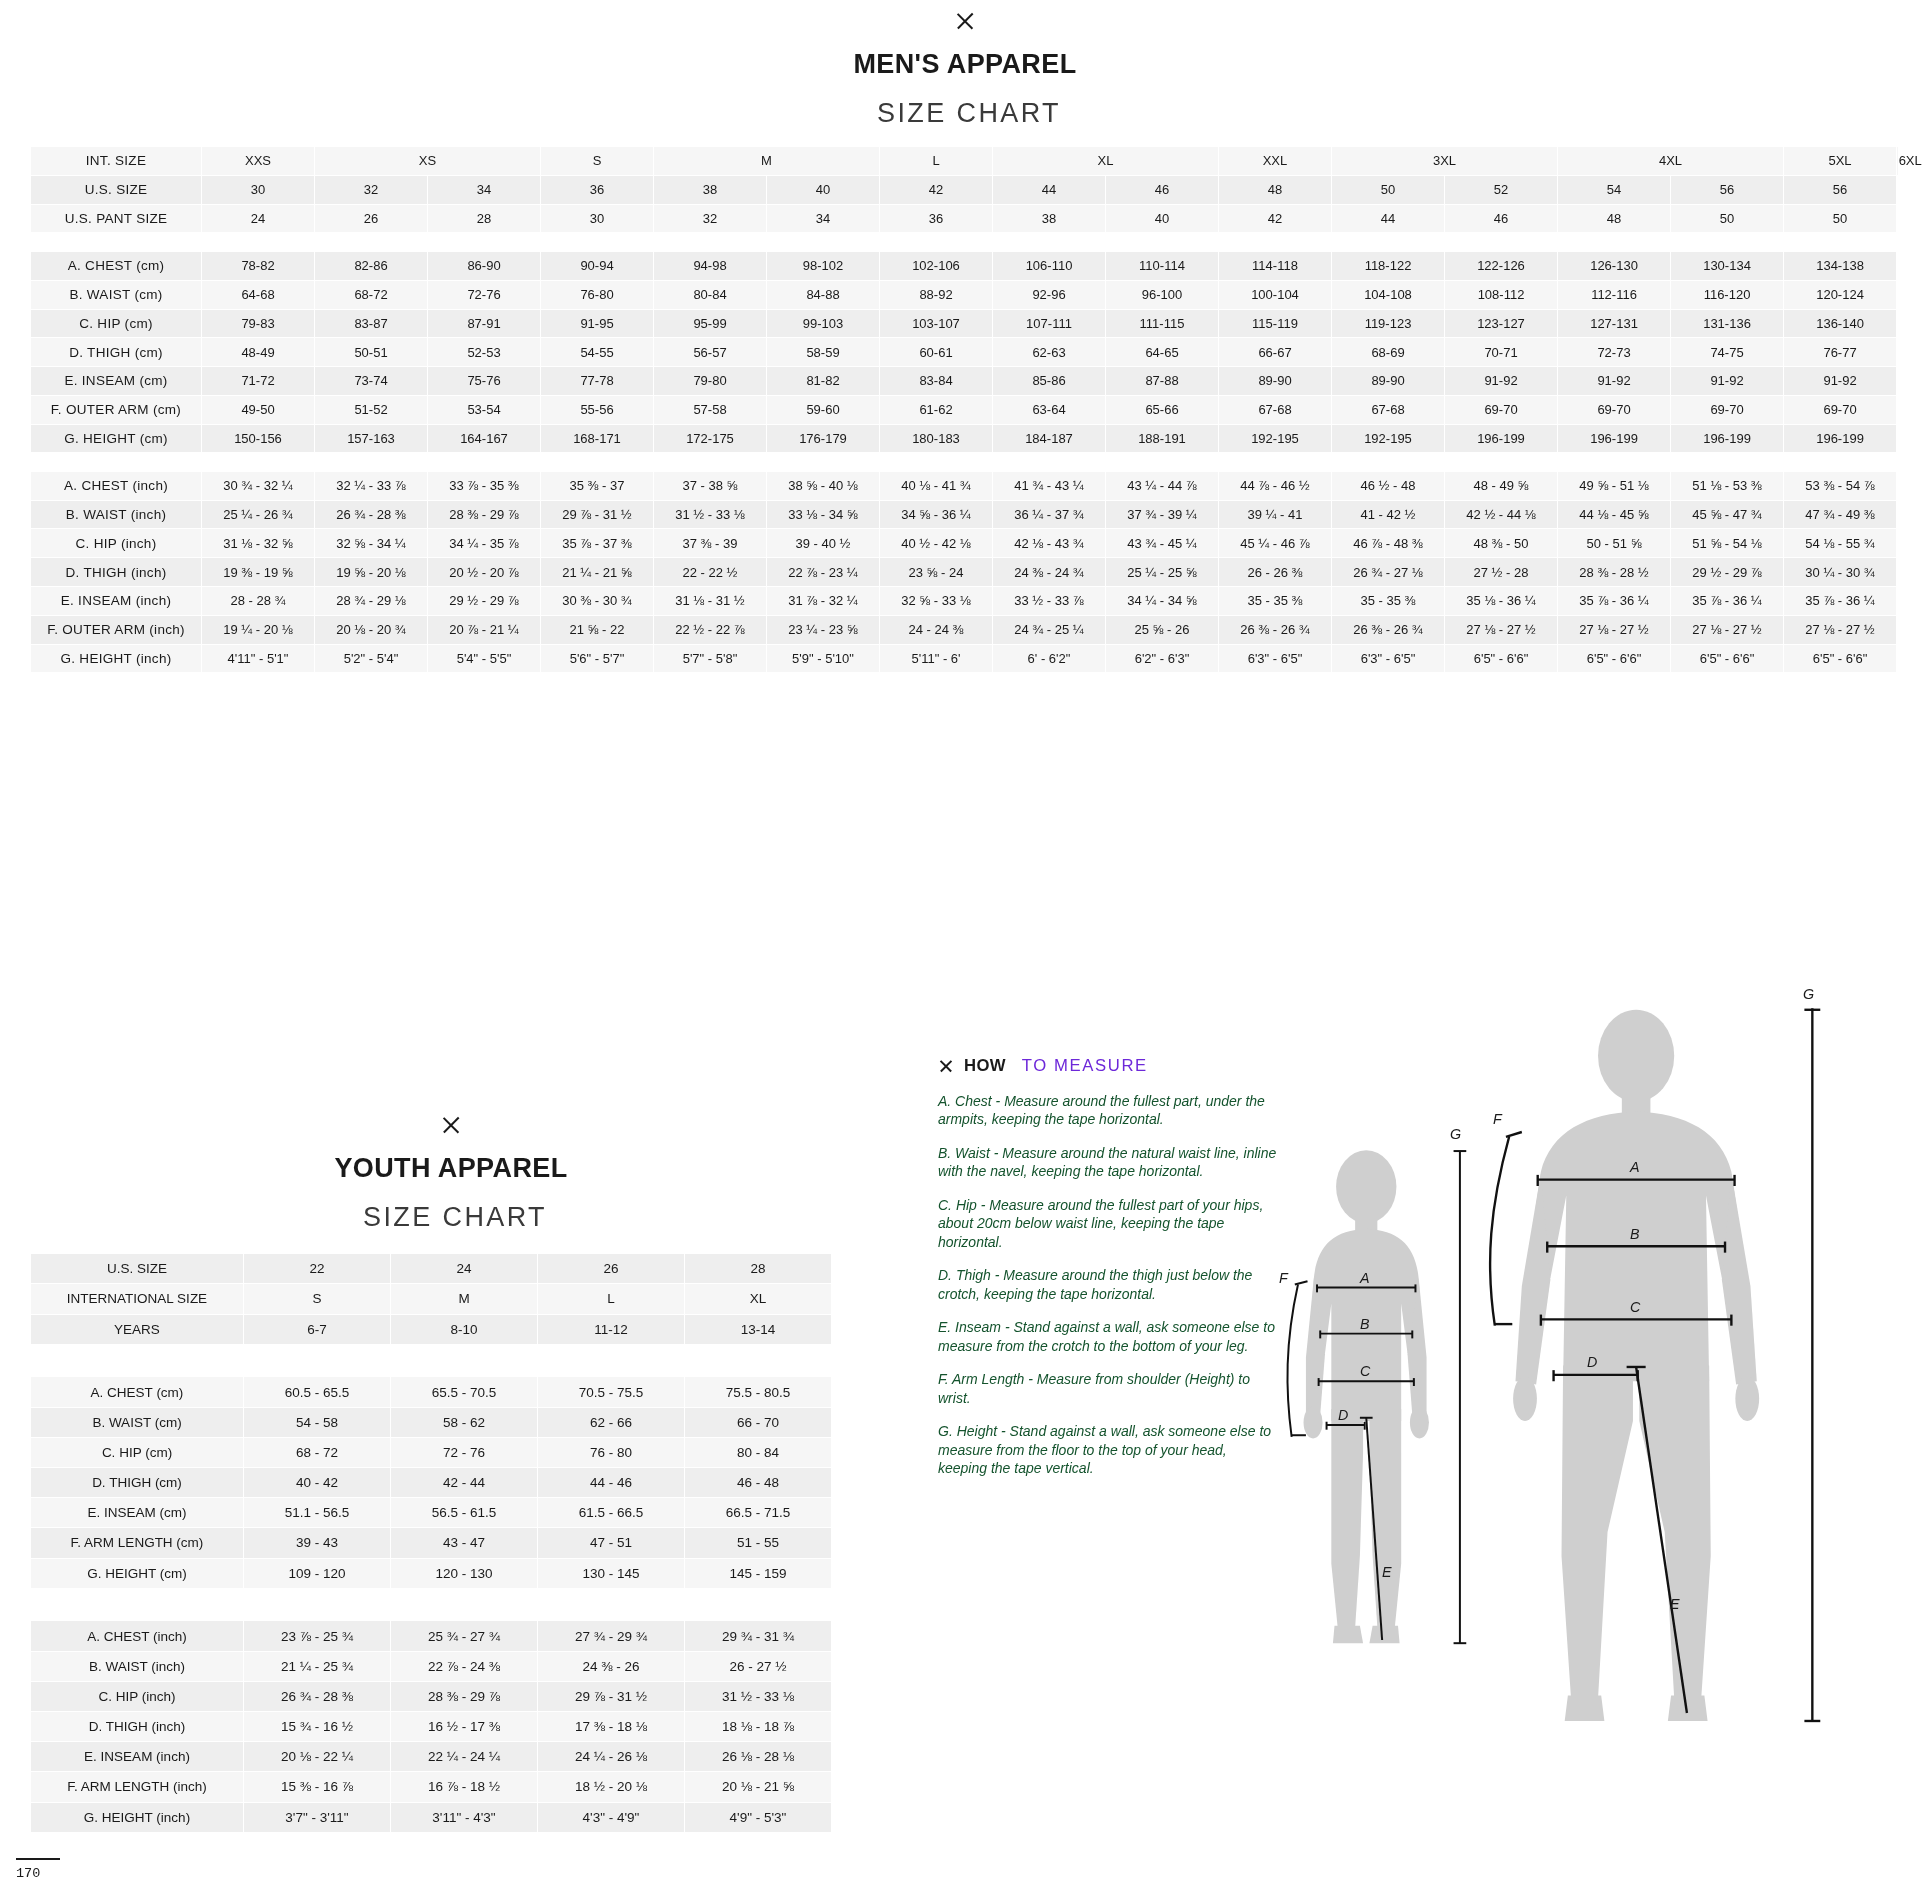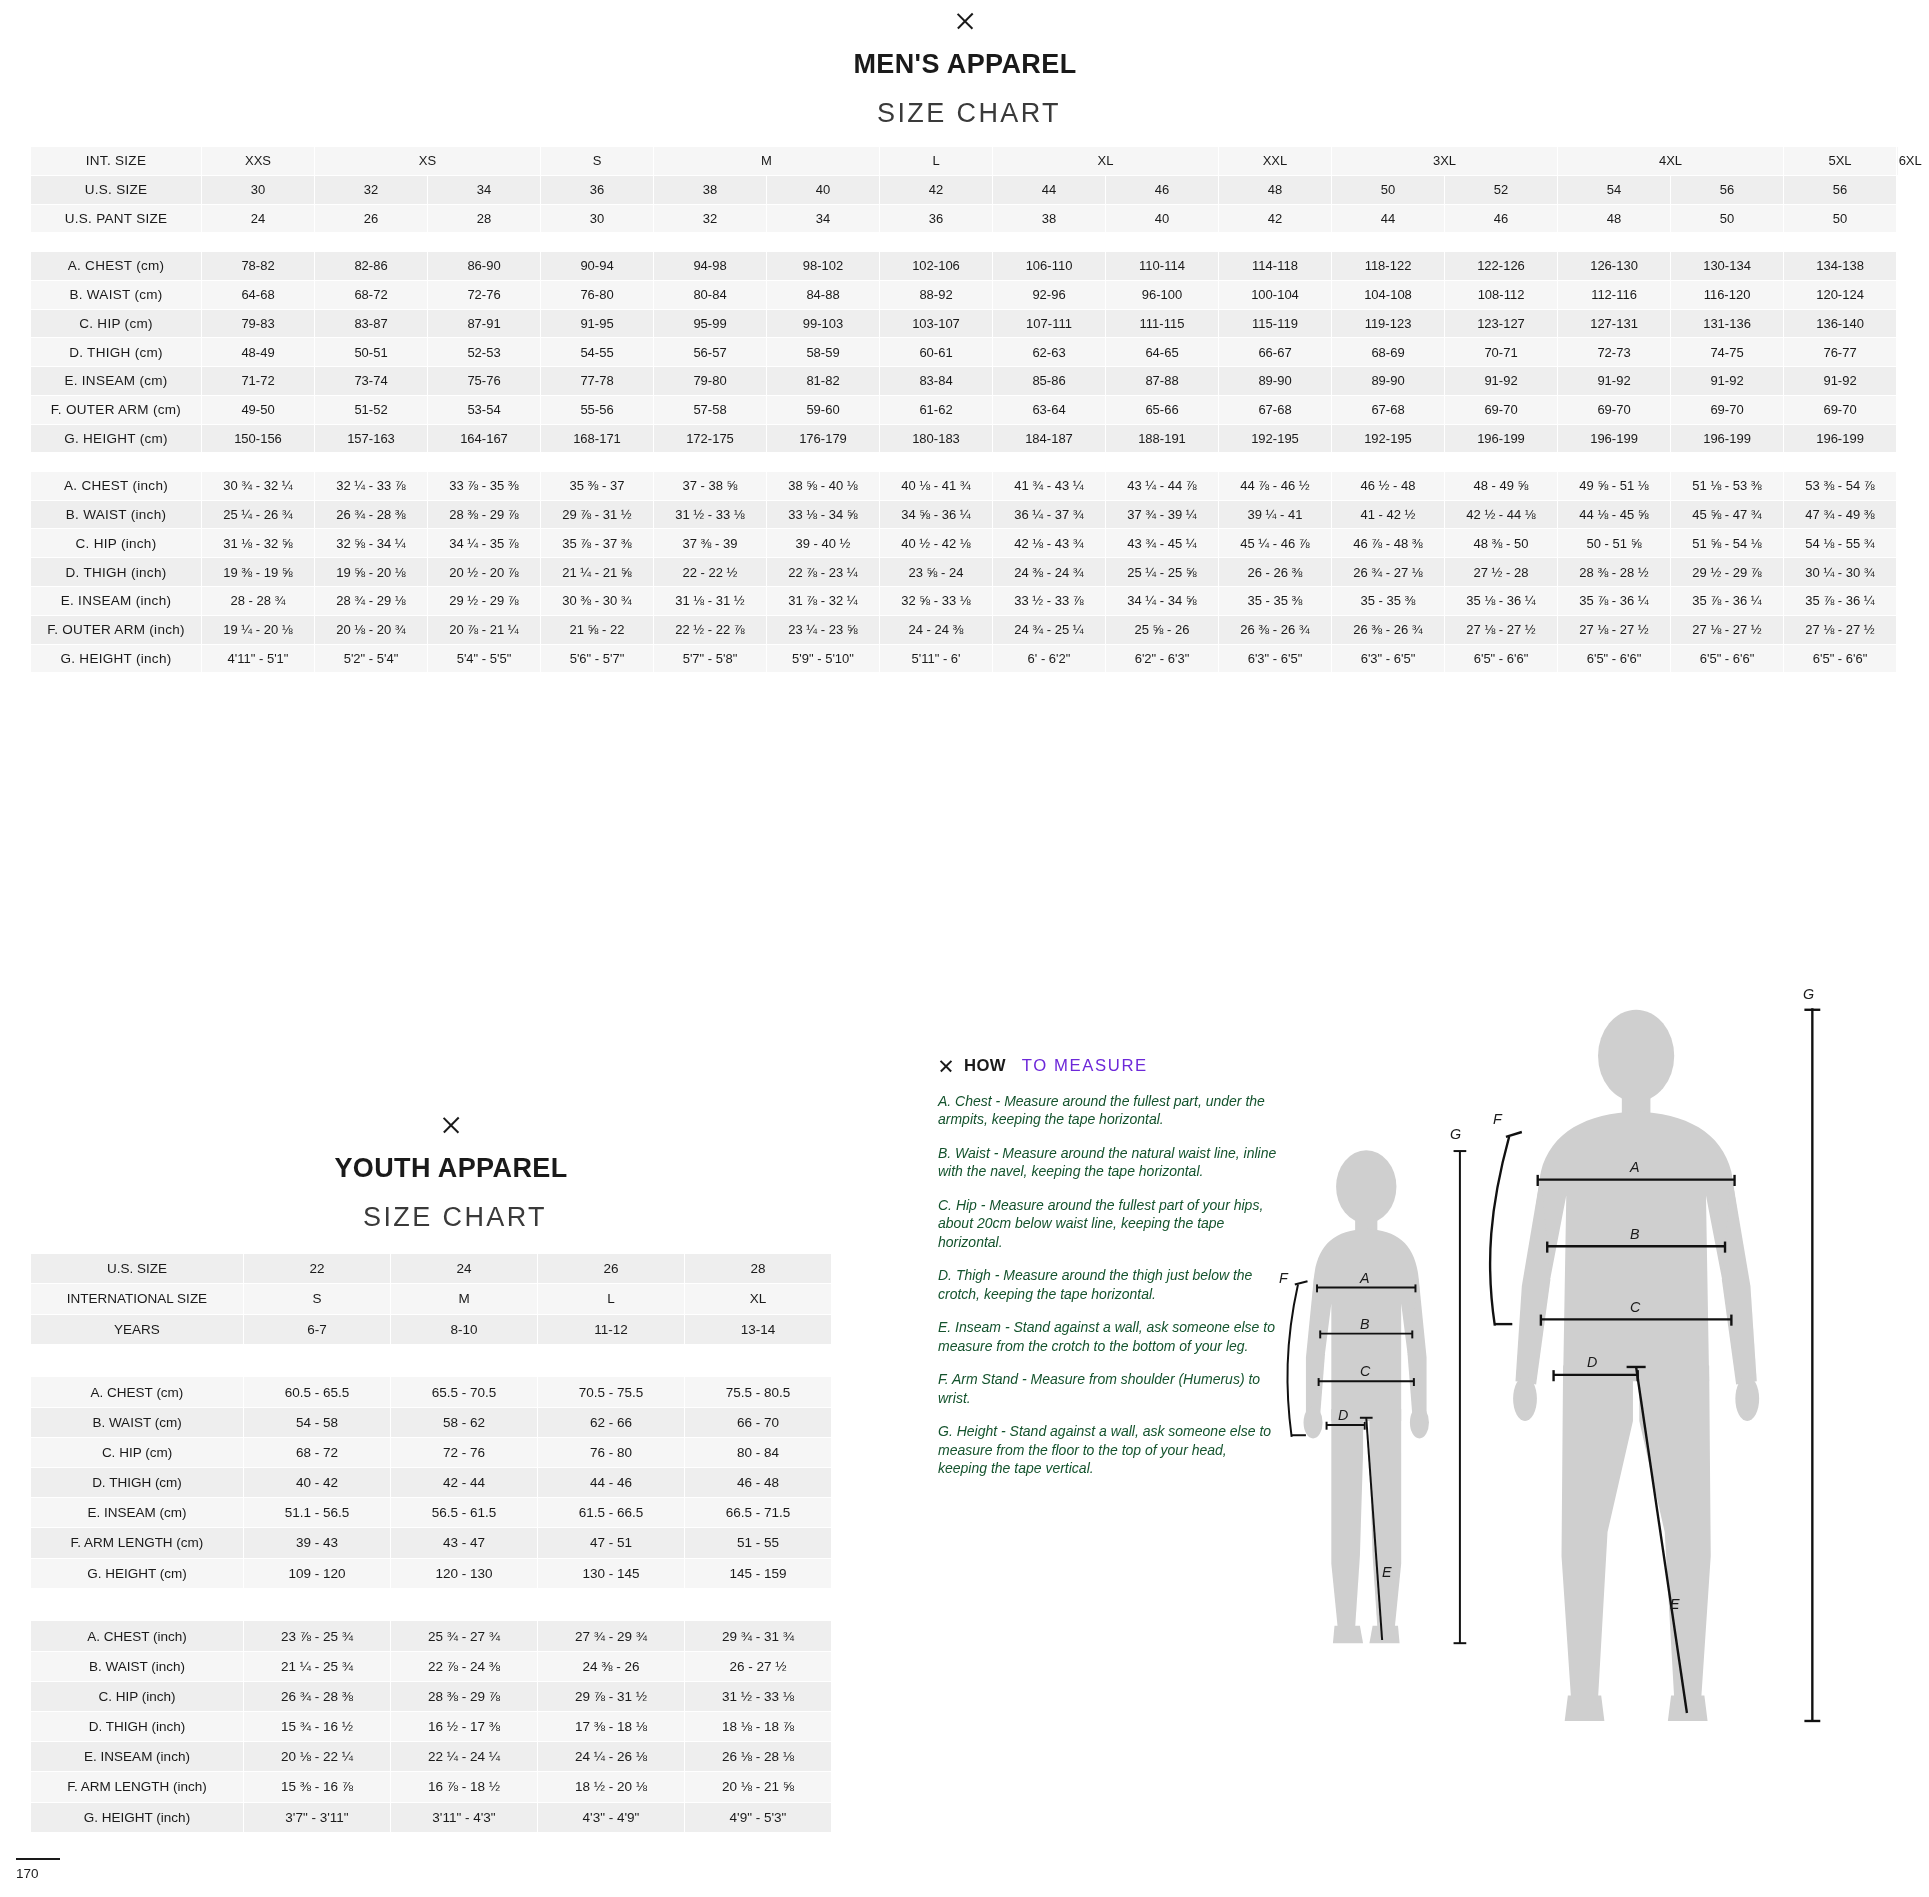--- a/index.html
+++ b/index.html
@@ -163,21 +163,21 @@
     left: 16px;
     bottom: 17.5px;
     width: 95px;
   }
   .footer-rule {
     width: 44px;
     height: 2.4px;
     background: #1a1a1a;
     margin-bottom: 5.6px;
   }
-  .footer-num { font-size: 13.5px; }
+  .footer-num { font-size: 13.5px; font-family: Liberation Mono, monospace; }
 </style>
 </head>
 <body>
 
 <div class="page">
 
   <div class="section-title">
     <span class="x-icon"></span>
     <span class="title-strong">MEN'S APPAREL</span>
     <span class="title-light">SIZE CHART</span>
@@ -659,21 +659,21 @@
       <span class="x-icon"></span>
       <span class="how-strong">HOW</span>
       <span class="how-light">TO MEASURE</span>
     </div>
     <div class="how-body">
       <p>A. Chest - Measure around the fullest part, under the armpits, keeping the tape horizontal.</p>
       <p>B. Waist - Measure around the natural waist line, inline with the navel, keeping the tape horizontal.</p>
       <p>C. Hip - Measure around the fullest part of your hips, about 20cm below waist line, keeping the tape horizontal.</p>
       <p>D. Thigh - Measure around the thigh just below the crotch, keeping the tape horizontal.</p>
       <p>E. Inseam - Stand against a wall, ask someone else to measure from the crotch to the bottom of your leg.</p>
-      <p>F. Arm Stand  - Measure from shoulder (Humerus) to wrist.</p>
+      <p>F. Arm Length  - Measure from shoulder (Height) to wrist.</p>
       <p>G. Height  - Stand against a wall, ask someone else to measure from the floor to the top of your head, keeping the tape vertical.</p>
     </div>
   </div>
 
   <div class="figures">
     <svg width="635" height="810" viewBox="0 0 800 1020">
 
       <g>
 
         <ellipse cx="120" cy="225" rx="38" ry="46" fill="#cfcfcf"></ellipse>

